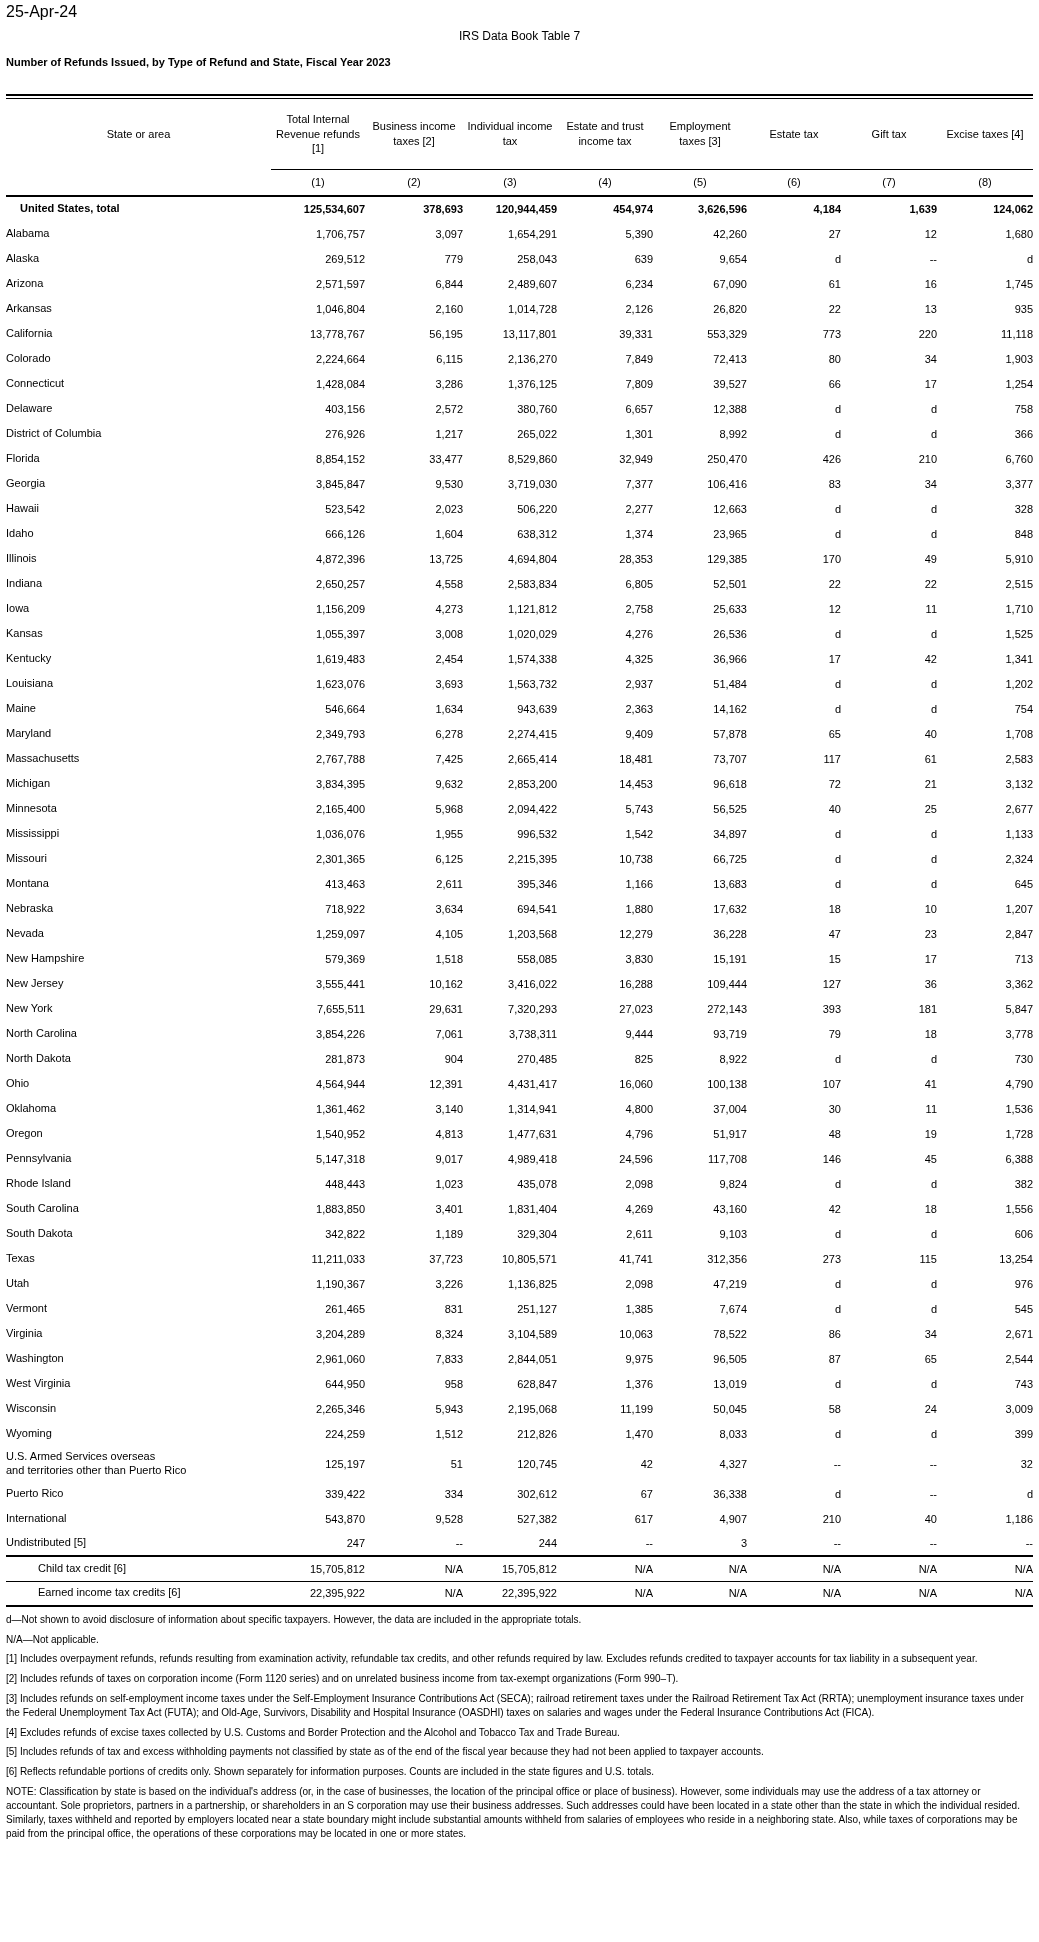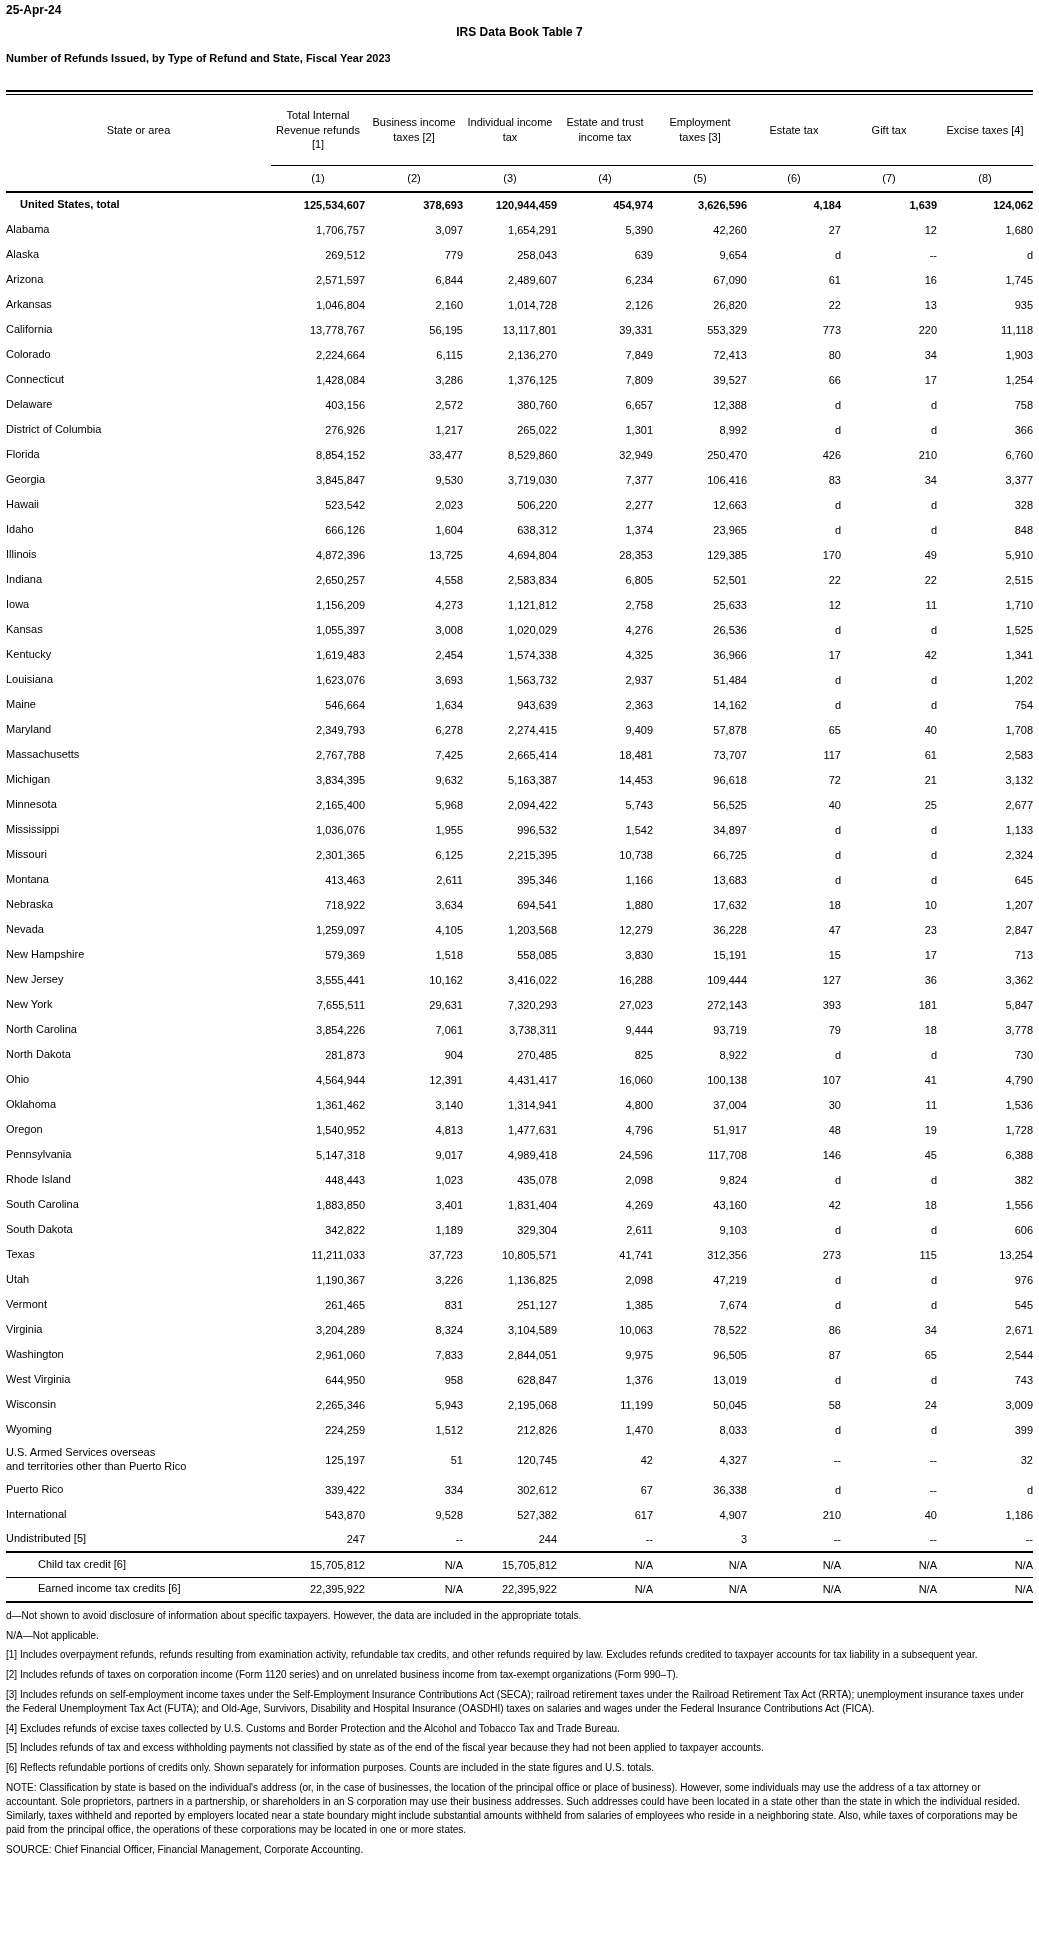--- a/index.html
+++ b/index.html
@@ -1,20 +1,20 @@
 <!DOCTYPE html>
 <html><head>
 <meta charset="utf-8">
 <style>
   html, body { margin: 0; padding: 0; background: #ffffff; color: #000000; }
   body { width: 1039px; font-family: "Liberation Sans", sans-serif; }
   .page { padding: 3px 6px 10px 6px; }
 
-  .date-line { font-size: 12px; font-weight: bold; }
-  .doc-title { text-align: center; font-size: 12px; font-weight: bold; margin-top: 8px; }
+  .date-line { font-size: 16px; font-weight: normal; }
+  .doc-title { text-align: center; font-size: 12px; font-weight: normal; margin-top: 8px; }
   .doc-subtitle { font-size: 11px; font-weight: bold; margin-top: 13px; }
 
   .table-area { margin-top: 26px; }
   .top-rule { height: 2px; border-top: 2px solid #000; border-bottom: 1px solid #000; }
 
   table.data { border-collapse: collapse; table-layout: fixed; width: 1027px; }
   table.data td, table.data th { font-size: 11px; font-weight: normal; padding: 0; overflow: hidden; }
 
   thead th { text-align: center; vertical-align: middle; font-size: 10.5px; line-height: 1.3; }
   thead tr.col-heads { height: 70px; }
@@ -339,21 +339,21 @@
             <td class="num">18,481</td>
             <td class="num">73,707</td>
             <td class="num">117</td>
             <td class="num">61</td>
             <td class="num">2,583</td>
           </tr>
           <tr>
             <td class="label">Michigan</td>
             <td class="num">3,834,395</td>
             <td class="num">9,632</td>
-            <td class="num">5,163,387</td>
+            <td class="num">2,853,200</td>
             <td class="num">14,453</td>
             <td class="num">96,618</td>
             <td class="num">72</td>
             <td class="num">21</td>
             <td class="num">3,132</td>
           </tr>
           <tr>
             <td class="label">Minnesota</td>
             <td class="num">2,165,400</td>
             <td class="num">5,968</td>
@@ -717,16 +717,15 @@
   <div class="footnotes">
       <p>d—Not shown to avoid disclosure of information about specific taxpayers. However, the data are included in the appropriate totals.</p>
       <p>N/A—Not applicable.</p>
       <p>[1]  Includes overpayment refunds, refunds resulting from examination activity, refundable tax credits, and other refunds required by law. Excludes refunds credited to taxpayer accounts for tax liability in a subsequent year.</p>
       <p>[2]  Includes refunds of taxes on corporation income (Form 1120 series) and on unrelated business income from tax-exempt organizations (Form 990–T).</p>
       <p>[3]  Includes refunds on self-employment income taxes under the Self-Employment Insurance Contributions Act (SECA); railroad retirement taxes under the Railroad Retirement Tax Act (RRTA); unemployment insurance taxes under the Federal Unemployment Tax Act (FUTA); and Old-Age, Survivors, Disability and Hospital Insurance (OASDHI) taxes on salaries and wages under the Federal Insurance Contributions Act (FICA).</p>
       <p>[4]  Excludes refunds of excise taxes collected by U.S. Customs and Border Protection and the Alcohol and Tobacco Tax and Trade Bureau.</p>
       <p>[5]  Includes refunds of tax and excess withholding payments not classified by state as of the end of the fiscal year because they had not been applied to taxpayer accounts.</p>
       <p>[6]  Reflects refundable portions of credits only. Shown separately for information purposes. Counts are included in the state figures and U.S. totals.</p>
       <p>NOTE: Classification by state is based on the individual's address (or, in the case of businesses, the location of the principal office or place of business). However, some individuals may use the address of a tax attorney or accountant. Sole proprietors, partners in a partnership, or shareholders in an S corporation may use their business addresses. Such addresses could have been located in a state other than the state in which the individual resided. Similarly, taxes withheld and reported by employers located near a state boundary might include substantial amounts withheld from salaries of employees who reside in a neighboring state. Also, while taxes of corporations may be paid from the principal office, the operations of these corporations may be located in one or more states.</p>
-      <p>SOURCE:  Chief Financial Officer, Financial Management, Corporate Accounting.</p>
     </div>
 
 </div>
 
 </body></html>

